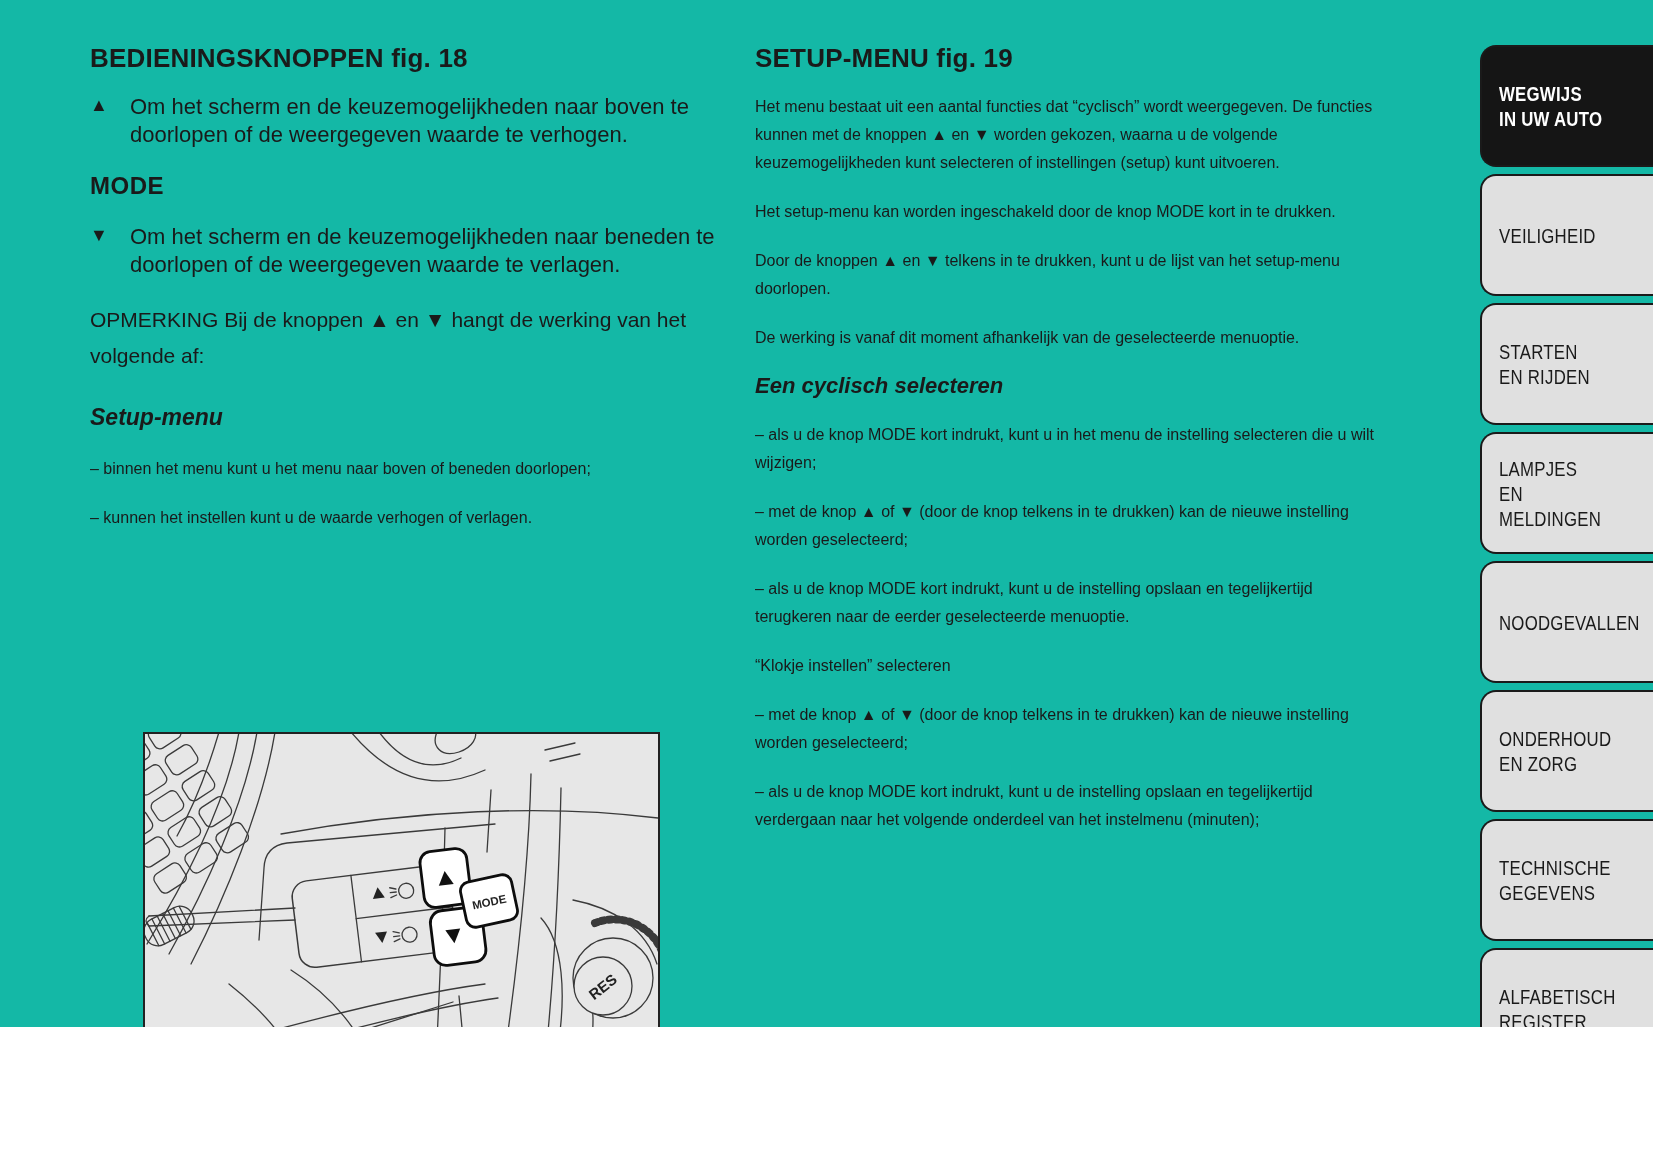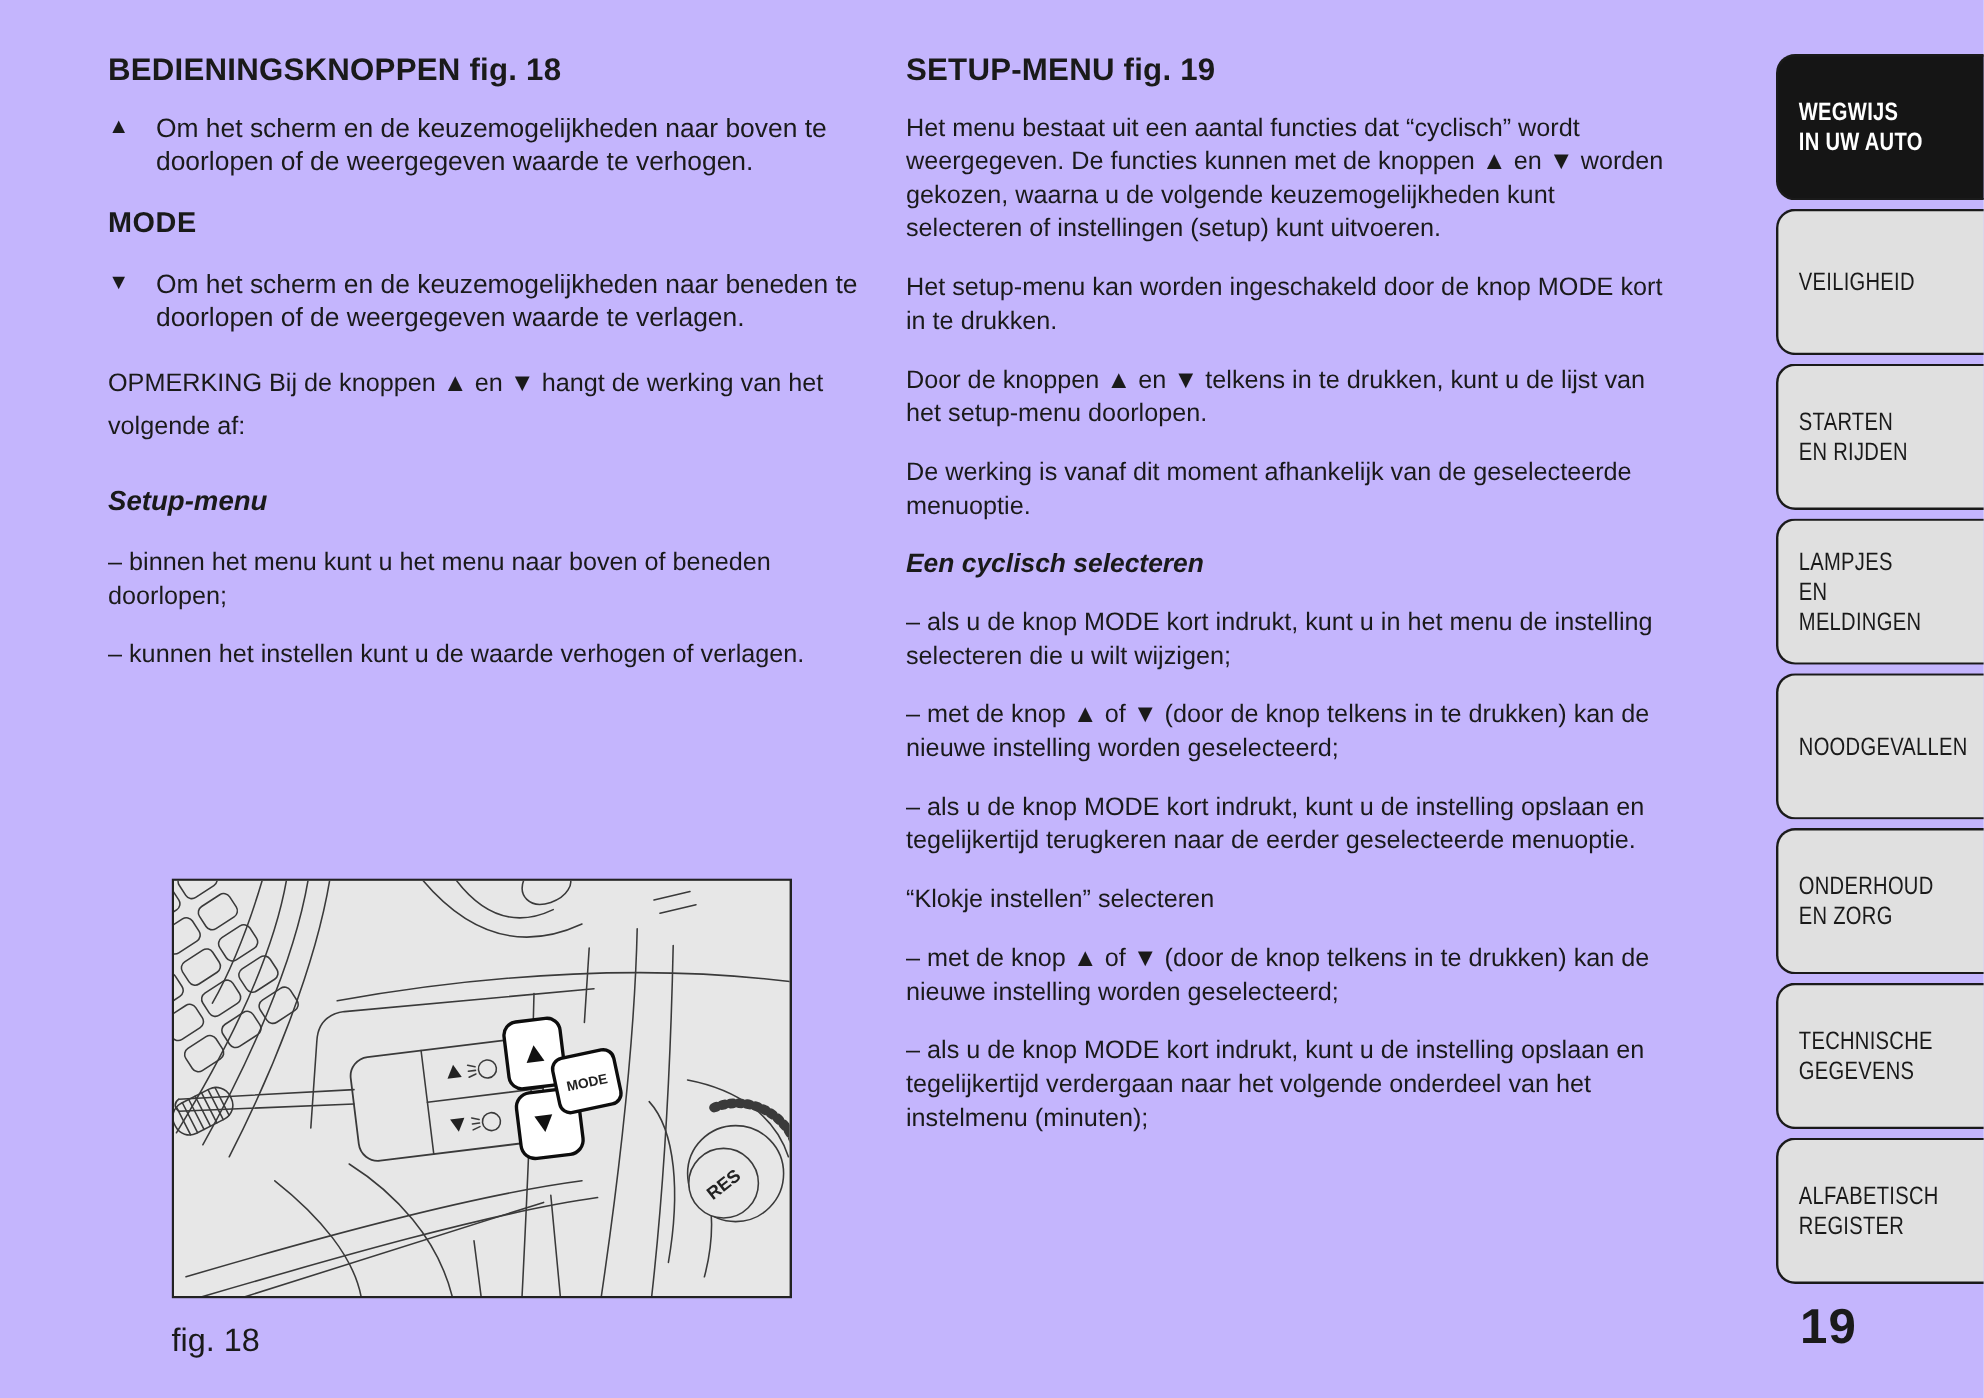--- a/index.html
+++ b/index.html
@@ -1,26 +1,26 @@
 <!DOCTYPE html>
 <html><head>
 <meta charset="utf-8">
 <style>
   html,body{margin:0;padding:0;}
   body{background:#ffffff;}
   .page{
-    position:relative;width:1653px;height:1165px;overflow:hidden;
-    background:#c4b5fd;color:#1a1a1a;
+    position:relative;width:1653px;height:1027px;overflow:hidden;
+    background:#14b8a6;color:#1a1a1a;
     font-family:"Liberation Sans", sans-serif;
   }
   
   .col-left{position:absolute;left:90px;top:44px;width:632px;}
   .col-right{position:absolute;left:755px;top:44px;width:634px;}
   .section-heading{font-weight:bold;font-size:26px;line-height:1.12;margin:0 0 20px 0;letter-spacing:0.2px;}
-  .body-p{font-size:21px;line-height:28px;margin:0 0 21px 0;}
+  .body-p{font-size:16px;line-height:28px;margin:0 0 21px 0;}
   .hang{display:flex;margin:0 0 23px 0;}
   .hang .sym{flex:0 0 40px;font-size:18px;padding-top:2px;}
   .hang.mode-item .sym{flex:0 0 100px;font-weight:bold;font-size:24px;letter-spacing:0.5px;padding-top:0;}
   .hang .hang-text{flex:1;font-size:22px;line-height:28px;}
   .note-p{font-size:21px;line-height:36px;margin:6px 0 30px 0;}
   .subhead-bi{font-weight:bold;font-style:italic;font-size:23px;margin:0 0 24px 0;}
   .subhead-i{font-style:italic;font-size:22px;margin:2px 0 22px 0;}
   
   .tab{
     position:absolute;left:1480px;width:176px;height:122px;box-sizing:border-box;

